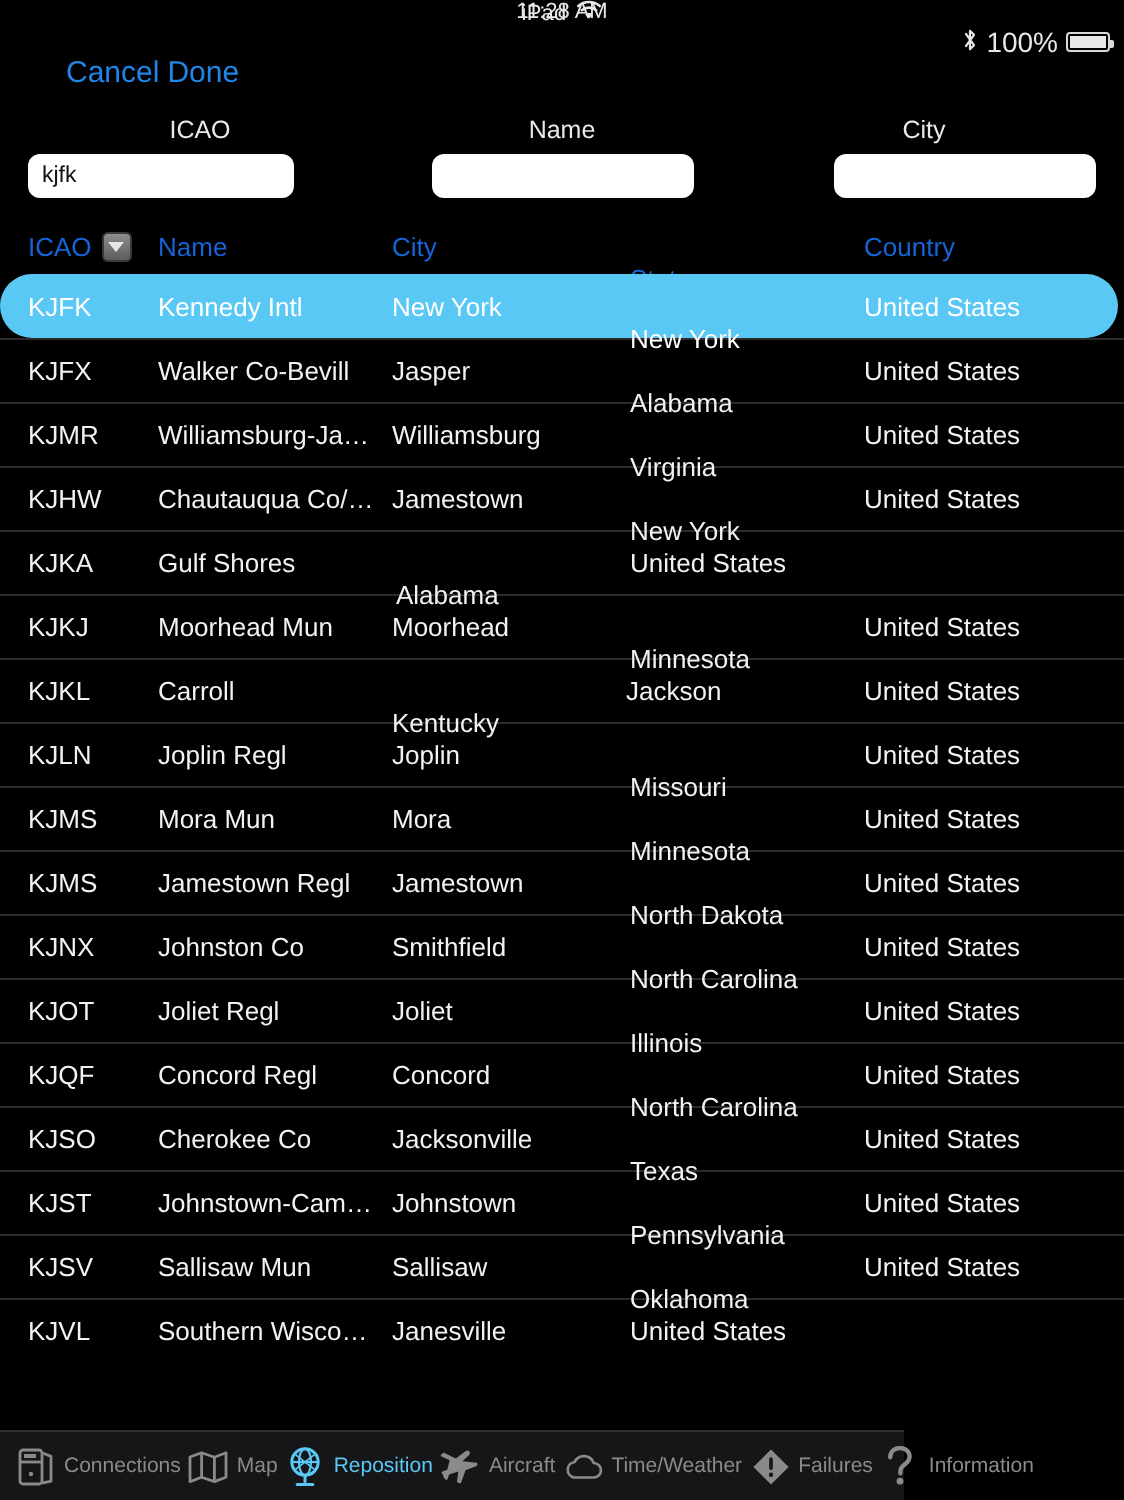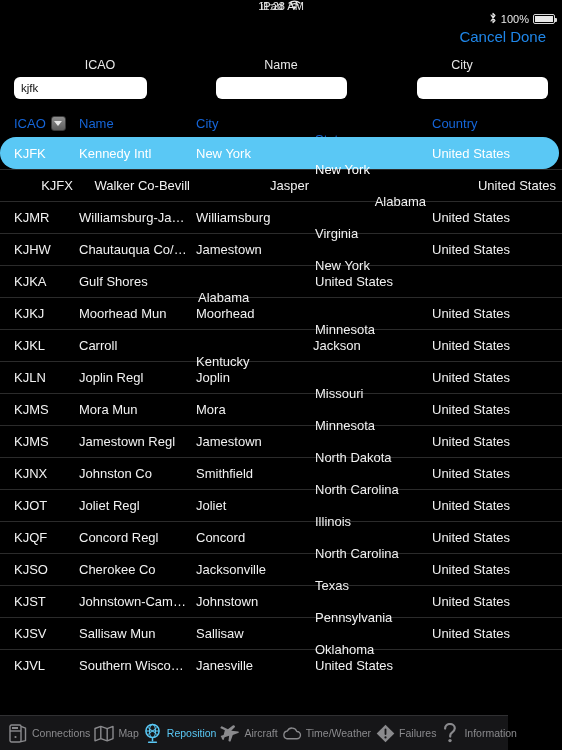--- a/index.html
+++ b/index.html
@@ -19,35 +19,35 @@
     position:relative;
     flex-direction:column;
   }
   .sb-left{ display:flex; align-items:center; gap:5px; }
   .sb-device{ font-size:11px; letter-spacing:0.1px; }
   .sb-center{
     position:absolute; left:0; right:0; text-align:center;
     font-size:11px; pointer-events:none;
   }
   .sb-right{ margin-left:auto; display:flex; align-items:center; gap:4px; position:relative; z-index:2; }
-  .sb-pct{ font-size:11px; }
+  .sb-pct{ font-size:14px; }
   .batt{
     width:22px; height:10px; border:1px solid #d8d8d8; border-radius:2px;
     position:relative; display:inline-block;
   }
   .batt::after{
     content:""; position:absolute; right:-3px; top:3px;
     width:2px; height:4px; background:#d8d8d8; border-radius:0 1px 1px 0;
   }
   .batt > i{ position:absolute; left:1px; top:1px; bottom:1px; width:18px; background:#e8e8e8; display:block; }
 
   
   .navbar{
-    height:32px; display:flex; align-items:center; justify-content:flex-end;
-    padding:0 14px;
+    height:32px; display:flex; align-items:center; justify-content:flex-start;
+    padding:0 31px;
   }
   .nav-btn{
     color:#1f86e8; font-size:15px; background:none; border:none;
     font-family:"Liberation Sans", sans-serif; cursor:pointer; padding:2px 2px;
   }
 
   
   .filters{
     display:flex; padding:6px 14px 10px 14px; gap:0;
   }
@@ -95,25 +95,25 @@
     display:flex; align-items:center; height:32px;
     padding-left:14px; border-top:1px solid #2b2b2b;
     color:#f2f2f2; font-size:13px;
   }
   .row:first-child{ border-top:none; }
   .row .cell{ white-space:nowrap; overflow:hidden; text-overflow:ellipsis; padding-right:6px; }
   .row.selected{
     background:#5ac8f5; color:#fff; border-radius:16px;
     margin-right:3px; border-top-color:transparent;
   }
-  .row.selected + .row{ border-top-color:#2b2b2b;text-align:right; }
+  .row.selected + .row{ border-top-color:#2b2b2b; }
 
   
   .tabbar{
-    position:absolute; left:0; bottom:0; width:508px; height:35px;
+    position:absolute; left:0; bottom:0; width:452px; height:35px;
     background:#161618; border-top:1px solid #303032;
     display:flex; align-items:center; justify-content:space-between;
     padding:12px 6px;
   }
   .tab{
     display:flex; align-items:center; gap:4px;
     color:#8a8a8d; font-size:10.5px; cursor:pointer;
     padding:0 2px;
   }
   .tab.active{ color:#5ac8f5; }

